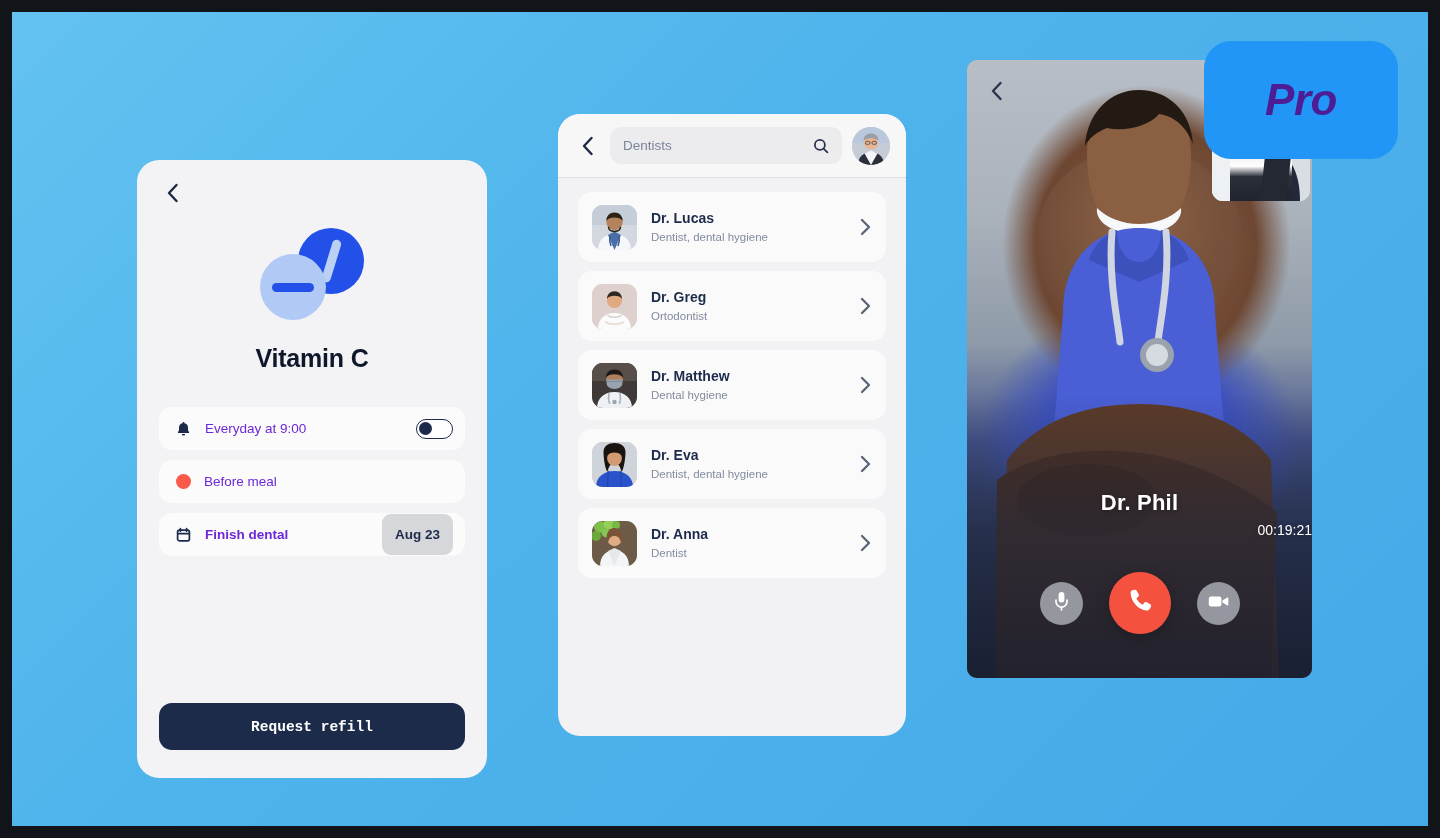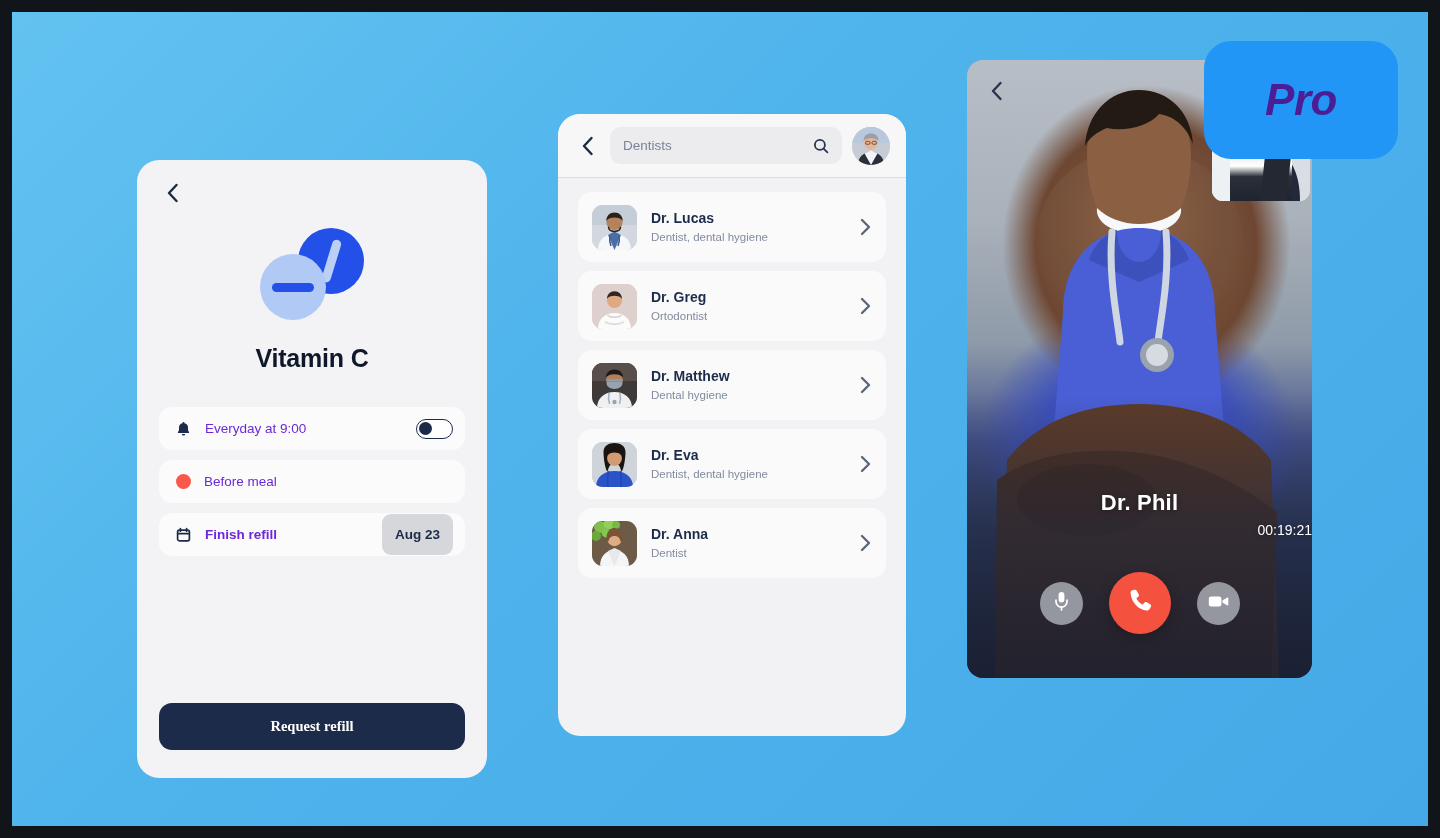--- a/index.html
+++ b/index.html
@@ -199,21 +199,21 @@
     border-radius: 13px;
     background: #1c2b4a;
     color: #ffffff;
     font-size: 14.5px;
     font-weight: bold;
     display: flex;
     align-items: center;
     justify-content: center;
     cursor: pointer;
     border: none;
-    font-family: Liberation Serif, serif;
+    font-family: Liberation Mono, monospace;
   }
 
   
   #phone-doctors {
     left: 546px;
     top: 102px;
     width: 348px;
     height: 622px;
     background: #f2f2f4;
     display: flex;
@@ -310,21 +310,21 @@
     display: flex;
     align-items: center;
   }
 
   
   #phone-call {
     left: 955px;
     top: 48px;
     width: 345px;
     height: 618px;
-    border-radius: 16px;
+    border-radius: 10px;
     overflow: hidden;
     background: #9aa2ab;
   }
   .call-photo {
     position: absolute;
     inset: 0;
     background:
       radial-gradient(ellipse 58% 36% at 52% 30%, #8a5f46 0%, #6e4732 55%, rgba(110,71,50,0) 72%),
       radial-gradient(ellipse 62% 30% at 50% 62%, #4a5fd0 0%, #3d51bd 45%, rgba(61,81,189,0) 75%),
       linear-gradient(180deg, #b8bec6 0%, #a9b1ba 26%, #8e9aa8 46%, #45538e 62%, #2e3a5c 78%, #22293d 100%);
@@ -512,21 +512,21 @@
         </div>
 
         <div class="med-row strong">
           <span class="row-ico">
             <svg width="15" height="16" viewBox="0 0 15 16" fill="none">
               <rect x="1.6" y="3.2" width="11.8" height="10.6" rx="1.8" stroke="currentColor" stroke-width="1.7"></rect>
               <path d="M4.4 1.6v2.6M10.6 1.6v2.6" stroke="currentColor" stroke-width="1.7" stroke-linecap="round"></path>
               <path d="M1.6 6.6h11.8" stroke="currentColor" stroke-width="1.7"></path>
             </svg>
           </span>
-          <span class="row-label">Finish refill</span>
+          <span class="row-label">Finish dental</span>
           <span class="date-badge">Aug 23</span>
         </div>
 
       </div>
 
       <div class="med-spacer"></div>
 
       <button class="refill-btn">Request refill</button>
     </div>
 

